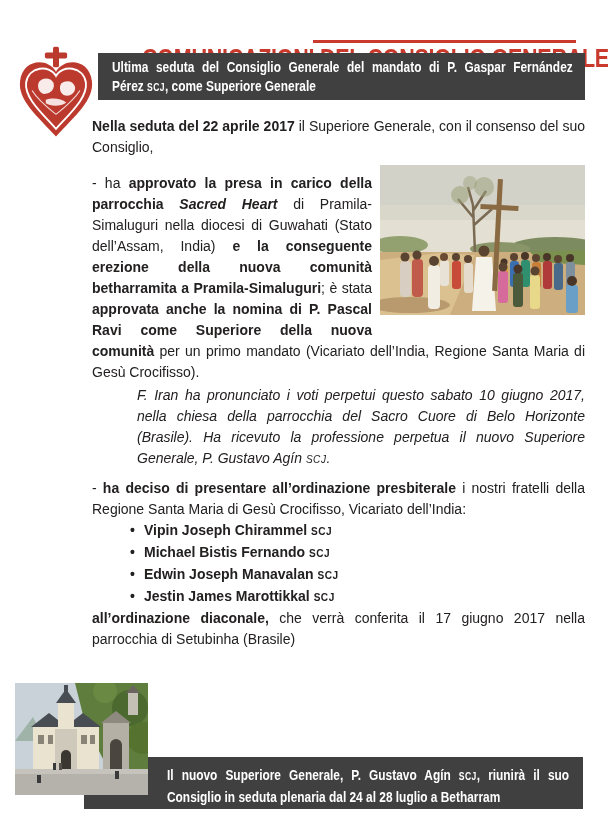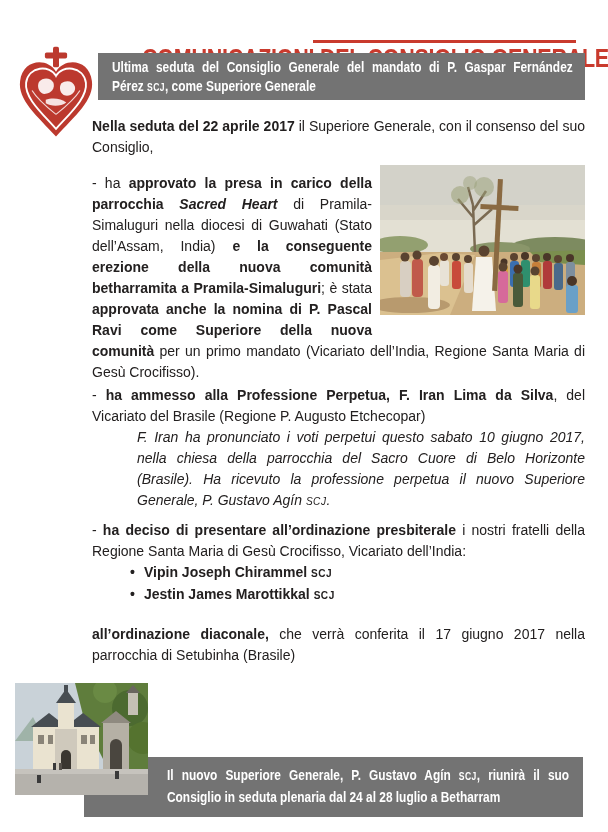--- a/index.html
+++ b/index.html
@@ -11,38 +11,38 @@
   
   .title-wrap{position:absolute;left:104px;top:12px;width:494px;text-align:center;margin-top:32px;}
   .title{
     display:inline-block;color:#C93A2D;font-weight:700;font-size:25px;
     letter-spacing:-0.3px;transform:scaleX(0.86);transform-origin:50% 50%;
     white-space:nowrap;
   }
   .title-underline{position:absolute;left:313px;top:40px;width:263px;height:3px;background:#C93A2D;}
   .logo{position:absolute;left:12px;top:46px;width:88px;height:94px;}
   
-  .banner{position:absolute;background:#737373;color:#ffffff;font-weight:700;overflow:hidden;}
+  .banner{position:absolute;background:#404040;color:#ffffff;font-weight:700;overflow:hidden;}
   .banner-top{left:98px;top:53px;width:487px;height:47px;padding:5px 12px 0 14px;box-sizing:border-box;}
-  .banner-bottom{left:84px;top:757px;width:499px;height:60px;padding:8px 12px 0 83px;box-sizing:border-box;z-index:1;}
+  .banner-bottom{left:84px;top:757px;width:499px;height:52px;padding:8px 12px 0 83px;box-sizing:border-box;z-index:1;}
   .banner .scaler{transform:scaleX(0.85);transform-origin:0 0;font-size:14px;line-height:19px;}
   .banner-top .scaler{width:542px;}
   .banner-bottom .scaler{width:473px;line-height:21px;}
   .jline{text-align:justify;text-align-last:justify;}
   
   .main{
     position:absolute;left:92px;top:116px;width:493px;
     font-size:14px;line-height:21px;text-align:justify;
   }
   .main p{margin:0;}
   .p-intro{margin:0 0 15px 0 !important;}
   .p-approvato{margin:0 0 2px 0 !important;}
   .photo-procession{float:right;width:205px;height:150px;margin:-8px 0 6px 8px;}
   .note-italic{margin:0 0 8px 45px !important;font-style:italic;}
-  ul.ordinands{list-style:none;margin:0 0 18px 0;padding:0 0 0 38px;}
+  ul.ordinands{list-style:none;margin:0 0 0 0;padding:0 0 0 38px;}
   ul.ordinands li{line-height:21px;}
   .bullet{display:inline-block;width:14px;font-weight:700;}
   .hang-first{text-align:justify;text-align-last:justify;}
   .hang-rest{text-align:justify;}
   
   .b{font-weight:700;}
   .i{font-style:italic;margin-top:36px;}
   .sc{font-size:0.72em;text-transform:uppercase;letter-spacing:0.5px;}
   
   .photo-sanctuary{position:absolute;left:15px;top:683px;width:133px;height:112px;z-index:3;}
@@ -137,26 +137,27 @@
         <g transform="rotate(3 118 70)">
           <rect x="115" y="14" width="5" height="112" fill="#8a6a42"></rect>
           <rect x="99" y="40" width="38" height="5" fill="#8a6a42"></rect>
         </g>
         <rect x="186" y="120" width="12" height="28" rx="3" fill="#6aa0c8"></rect>
           <circle cx="192" cy="116" r="5" fill="#4a3628"></circle>
       </svg>
       <span><span>- ha </span><span class="b">approvato la presa in carico della parrocchia </span><span class="b i">Sacred Heart</span><span> di Pramila-Simaluguri nella diocesi di Guwahati (Stato dell’Assam, India) </span><span class="b">e la conseguente erezione della nuova comunità betharramita a Pramila-Simaluguri</span><span>; è stata </span><span class="b">approvata anche la nomina di P. Pascal Ravi come Superiore della nuova comunità</span><span> per un primo mandato (Vicariato dell’India, Regione Santa Maria di Gesù Crocifisso).</span></span>
     </p>
 
-    <p><span>- </span><span class="b">ha ammesso alla Professione Perpetua, F. Iran Lima da Silva</span><span>, del Vicariato del Brasile (Regione P. Augusto Etchecopar)</span></p>
     <p class="note-italic"><span class="i">F. Iran ha pronunciato i voti perpetui questo sabato 10 giugno 2017, nella chiesa della parrocchia del Sacro Cuore di Belo Horizonte (Brasile). Ha ricevuto la professione perpetua il nuovo Superiore Generale, P. Gustavo Agín </span><span class="i sc">scj</span><span class="i">.</span></p>
 
     <p><span>- </span><span class="b">ha deciso di presentare all’ordinazione presbiterale</span><span> i nostri fratelli della Regione Santa Maria di Gesù Crocifisso, Vicariato dell’India:</span></p>
     <ul class="ordinands">
       <li><span class="bullet">•</span><span><span class="b">Vipin Joseph Chirammel </span><span class="b sc">scj</span></span></li>
+      <li><span class="bullet">•</span><span><span class="b">Michael Bistis Fernando </span><span class="b sc">scj</span></span></li>
+      <li><span class="bullet">•</span><span><span class="b">Edwin Joseph Manavalan </span><span class="b sc">scj</span></span></li>
       <li><span class="bullet">•</span><span><span class="b">Jestin James Marottikkal </span><span class="b sc">scj</span></span></li>
     </ul>
 
     <p>
       <span class="hang-rest" style="display:block"><span class="b">all’ordinazione diaconale,</span><span> che verrà conferita il 17 giugno 2017 nella parrocchia di Setubinha (Brasile)</span></span>
     </p>
   </div>
 
   <svg class="photo-sanctuary" viewBox="0 0 133 112" aria-hidden="true">
     <rect x="0" y="0" width="133" height="112" fill="#c9d2d8"></rect>

